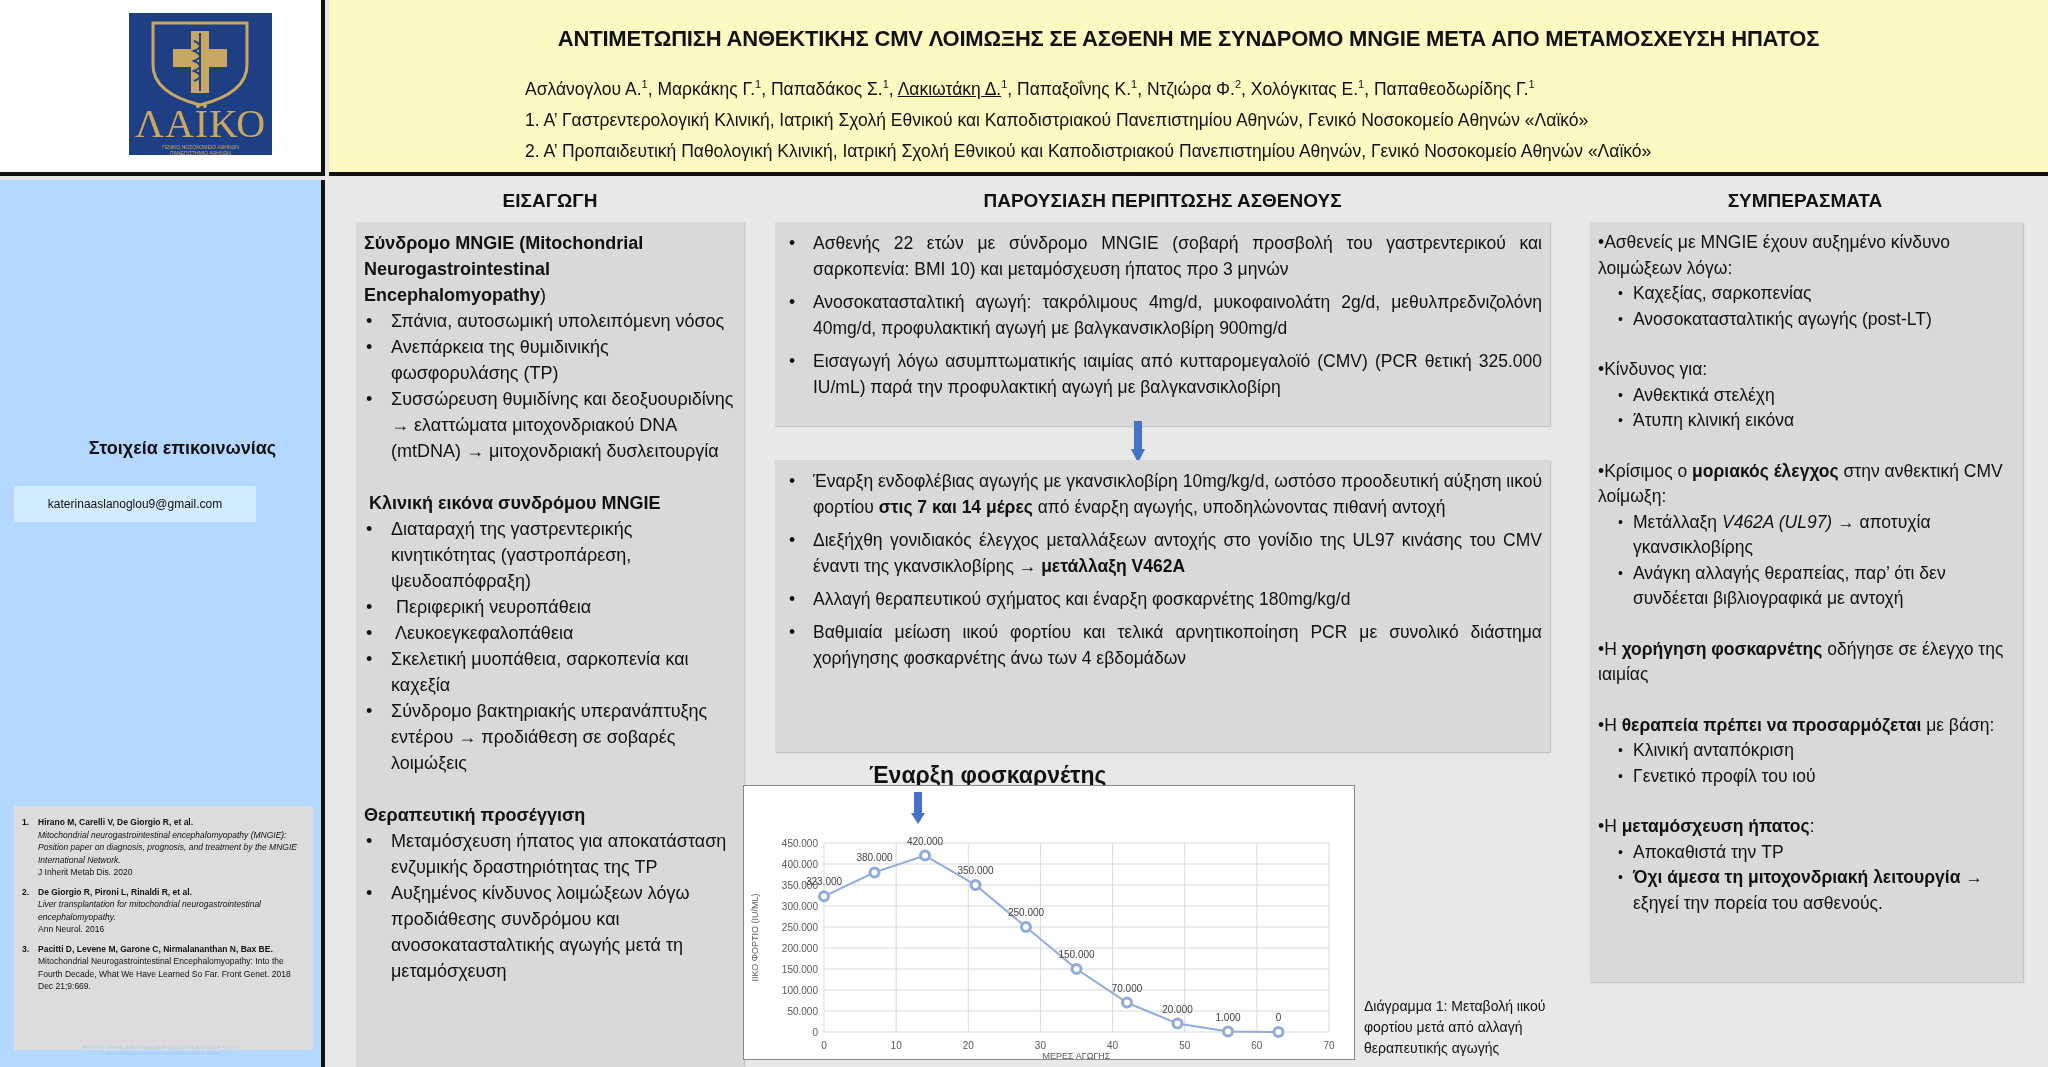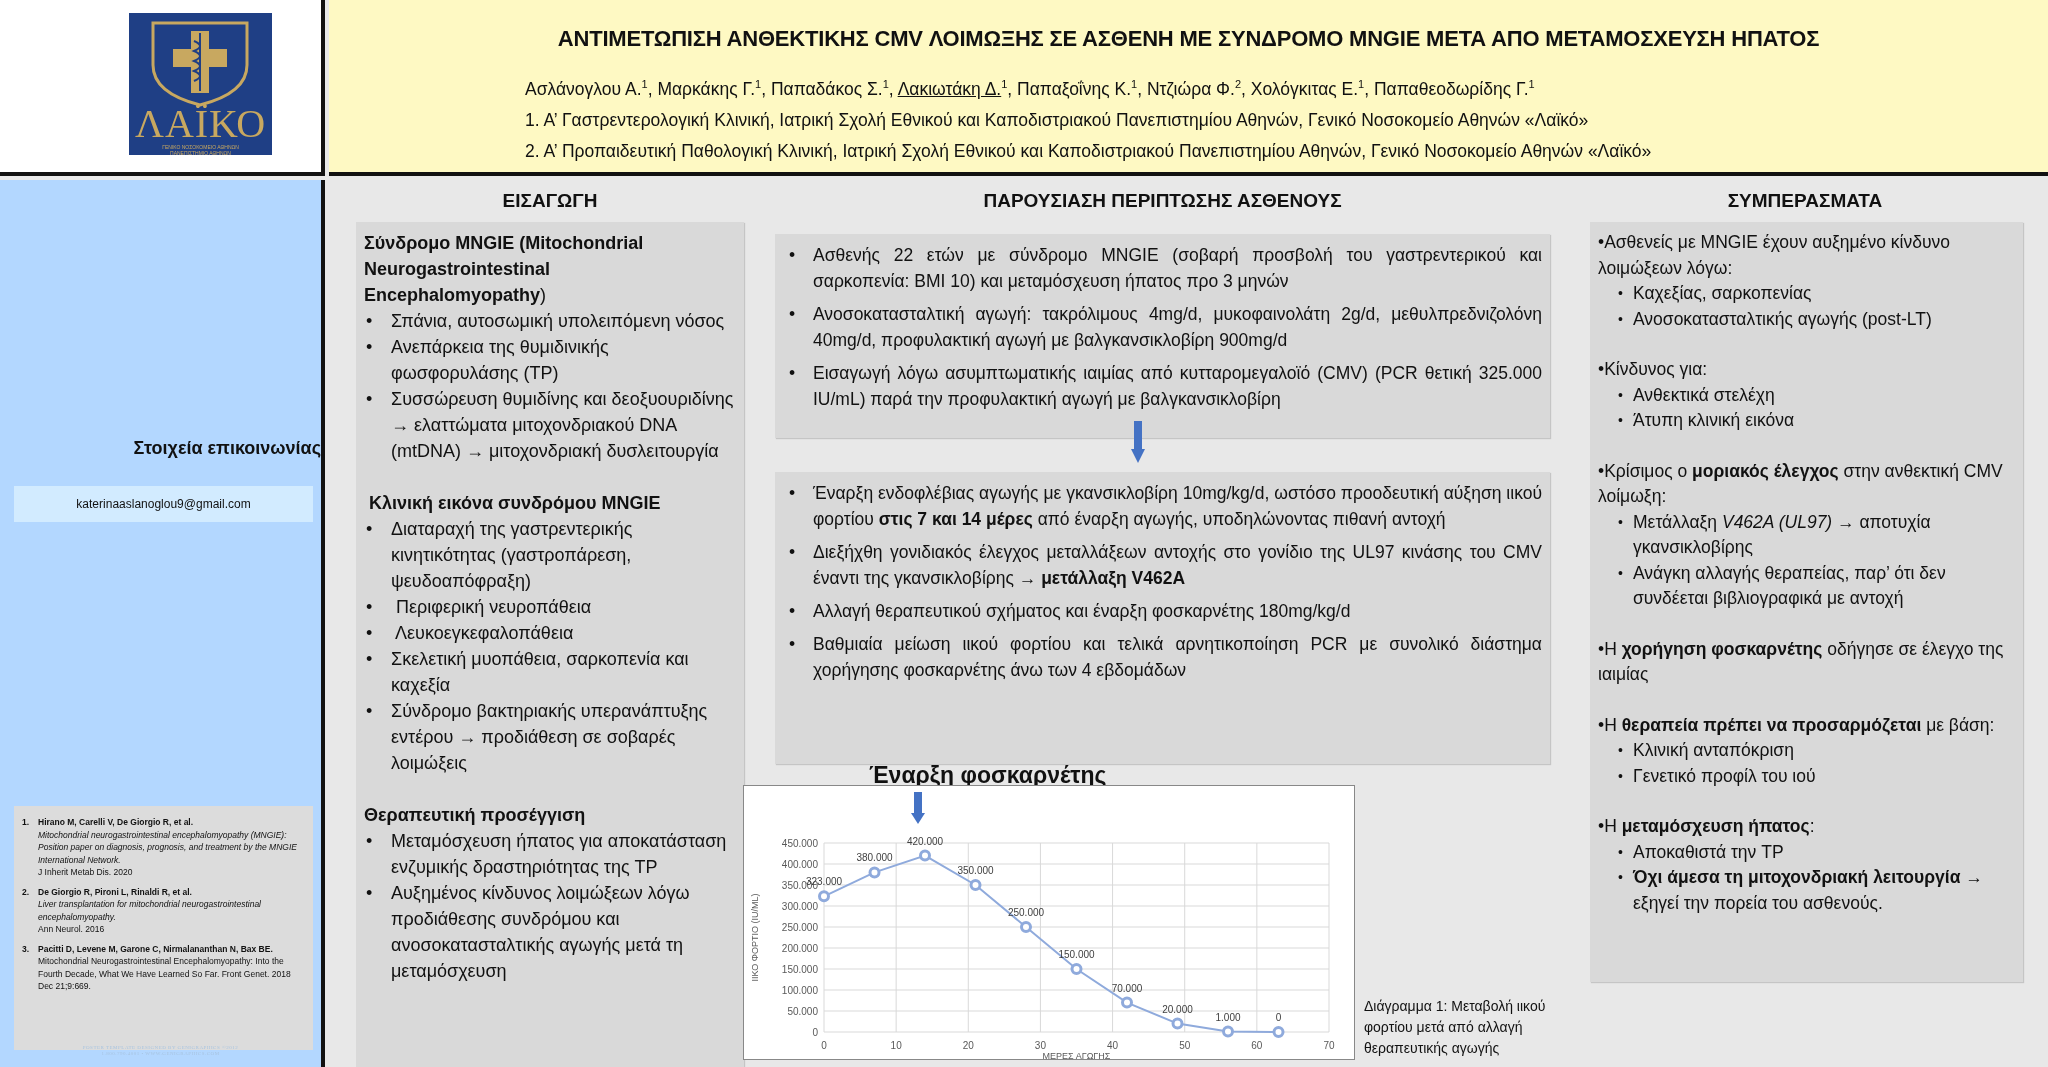--- a/index.html
+++ b/index.html
@@ -14,22 +14,22 @@
 
   .header { position: absolute; left: 329px; top: 0; right: 0; height: 176px; background: #fef9c3; border-bottom: 4px solid #111; }
   .title { position: absolute; left: 0; right: 0; top: 26px; text-align: center; font-weight: bold; font-size: 22px; letter-spacing: -0.2px; }
   .authors { position: absolute; left: 196px; top: 78px; font-size: 17.5px; }
   .authors sup { font-size: 11px; }
   .authors u { text-decoration: underline; }
   .aff { position: absolute; left: 196px; font-size: 17.5px; }
   .aff1 { top: 110px; } .aff2 { top: 141px; }
 
   .sidebar { position: absolute; left: 0; top: 180px; width: 325px; bottom: 0; background: #b3d7ff; border-right: 4px solid #111; }
-  .contact-title { position: absolute; left: 0; right: 0; top: 258px; text-align: right; font-weight: bold; font-size: 18px; padding-left: 44px; }
-  .contact-email { position: absolute; left: 14px; width: 299px; top: 306px; height: 36px; background: #d2ebff; text-align: center; font-size: 12px; line-height: 36px; }
+  .contact-title { position: absolute; left: 0; right: 0; top: 258px; text-align: center; font-weight: bold; font-size: 18px; padding-left: 44px; }
+  .contact-email { position: absolute; left: 14px; width: 242px; top: 306px; height: 36px; background: #d2ebff; text-align: center; font-size: 12px; line-height: 36px; }
   .refs { position: absolute; left: 14px; width: 299px; top: 626px; height: 244px; background: #dcdcdc; padding: 10px 8px 0 8px; font-size: 8.5px; line-height: 12.5px; }
   .ref { display: flex; margin-bottom: 7px; }
   .ref .num { width: 16px; font-weight: bold; flex-shrink: 0; }
   .ref .auth { font-weight: bold; display: block; }
   .ref .ttl { font-style: italic; display: block; }
   .ref .src { display: block; }
   .credit { position: absolute; left: 0; right: 0; top: 865px; text-align: center; font-size: 5px; line-height: 6px; color: #a8c4e0; font-family: "Liberation Serif", serif; letter-spacing: 0.5px; }
 
   .col-title { position: absolute; text-align: center; font-weight: bold; font-size: 19px; top: 190px; }
   .ct-intro { left: 356px; width: 388px; }
@@ -38,21 +38,21 @@
 
   .box { position: absolute; background: #d9d9d9; box-shadow: 1px 1px 1px rgba(0,0,0,0.15); }
   .intro-box { left: 356px; top: 222px; width: 388px; height: 845px; padding: 8px 8px 0 8px; font-size: 18px; line-height: 26px; }
   .intro-box h3 { font-size: 18px; font-weight: bold; line-height: 26px; }
   .intro-box h3 .norm { font-weight: normal; }
   .intro-box ul { list-style: none; }
   .intro-box li { position: relative; padding-left: 27px; }
   .intro-box li::before { content: "•"; position: absolute; left: 2px; }
   .intro-box .gap { height: 26px; }
 
-  .case-box { left: 775px; width: 775px; padding: 8px 8px 0 8px; font-size: 17.5px; line-height: 26px; text-align: justify; margin-top: 12px; }
+  .case-box { left: 775px; width: 775px; padding: 8px 8px 0 8px; font-size: 17.5px; line-height: 26px; text-align: justify; }
   .case1 { top: 222px; height: 204px; }
   .case2 { top: 460px; height: 292px; }
   .case-box ul { list-style: none; }
   .case-box li { position: relative; padding-left: 30px; margin-bottom: 7px; }
   .case-box li::before { content: "•"; position: absolute; left: 6px; }
 
   .arrow-down { position: absolute; }
   .arrow-mid { left: 1131px; top: 421px; width: 14px; height: 42px; }
   .arrow-chart { left: 911px; top: 792px; width: 14px; height: 32px; }
 

